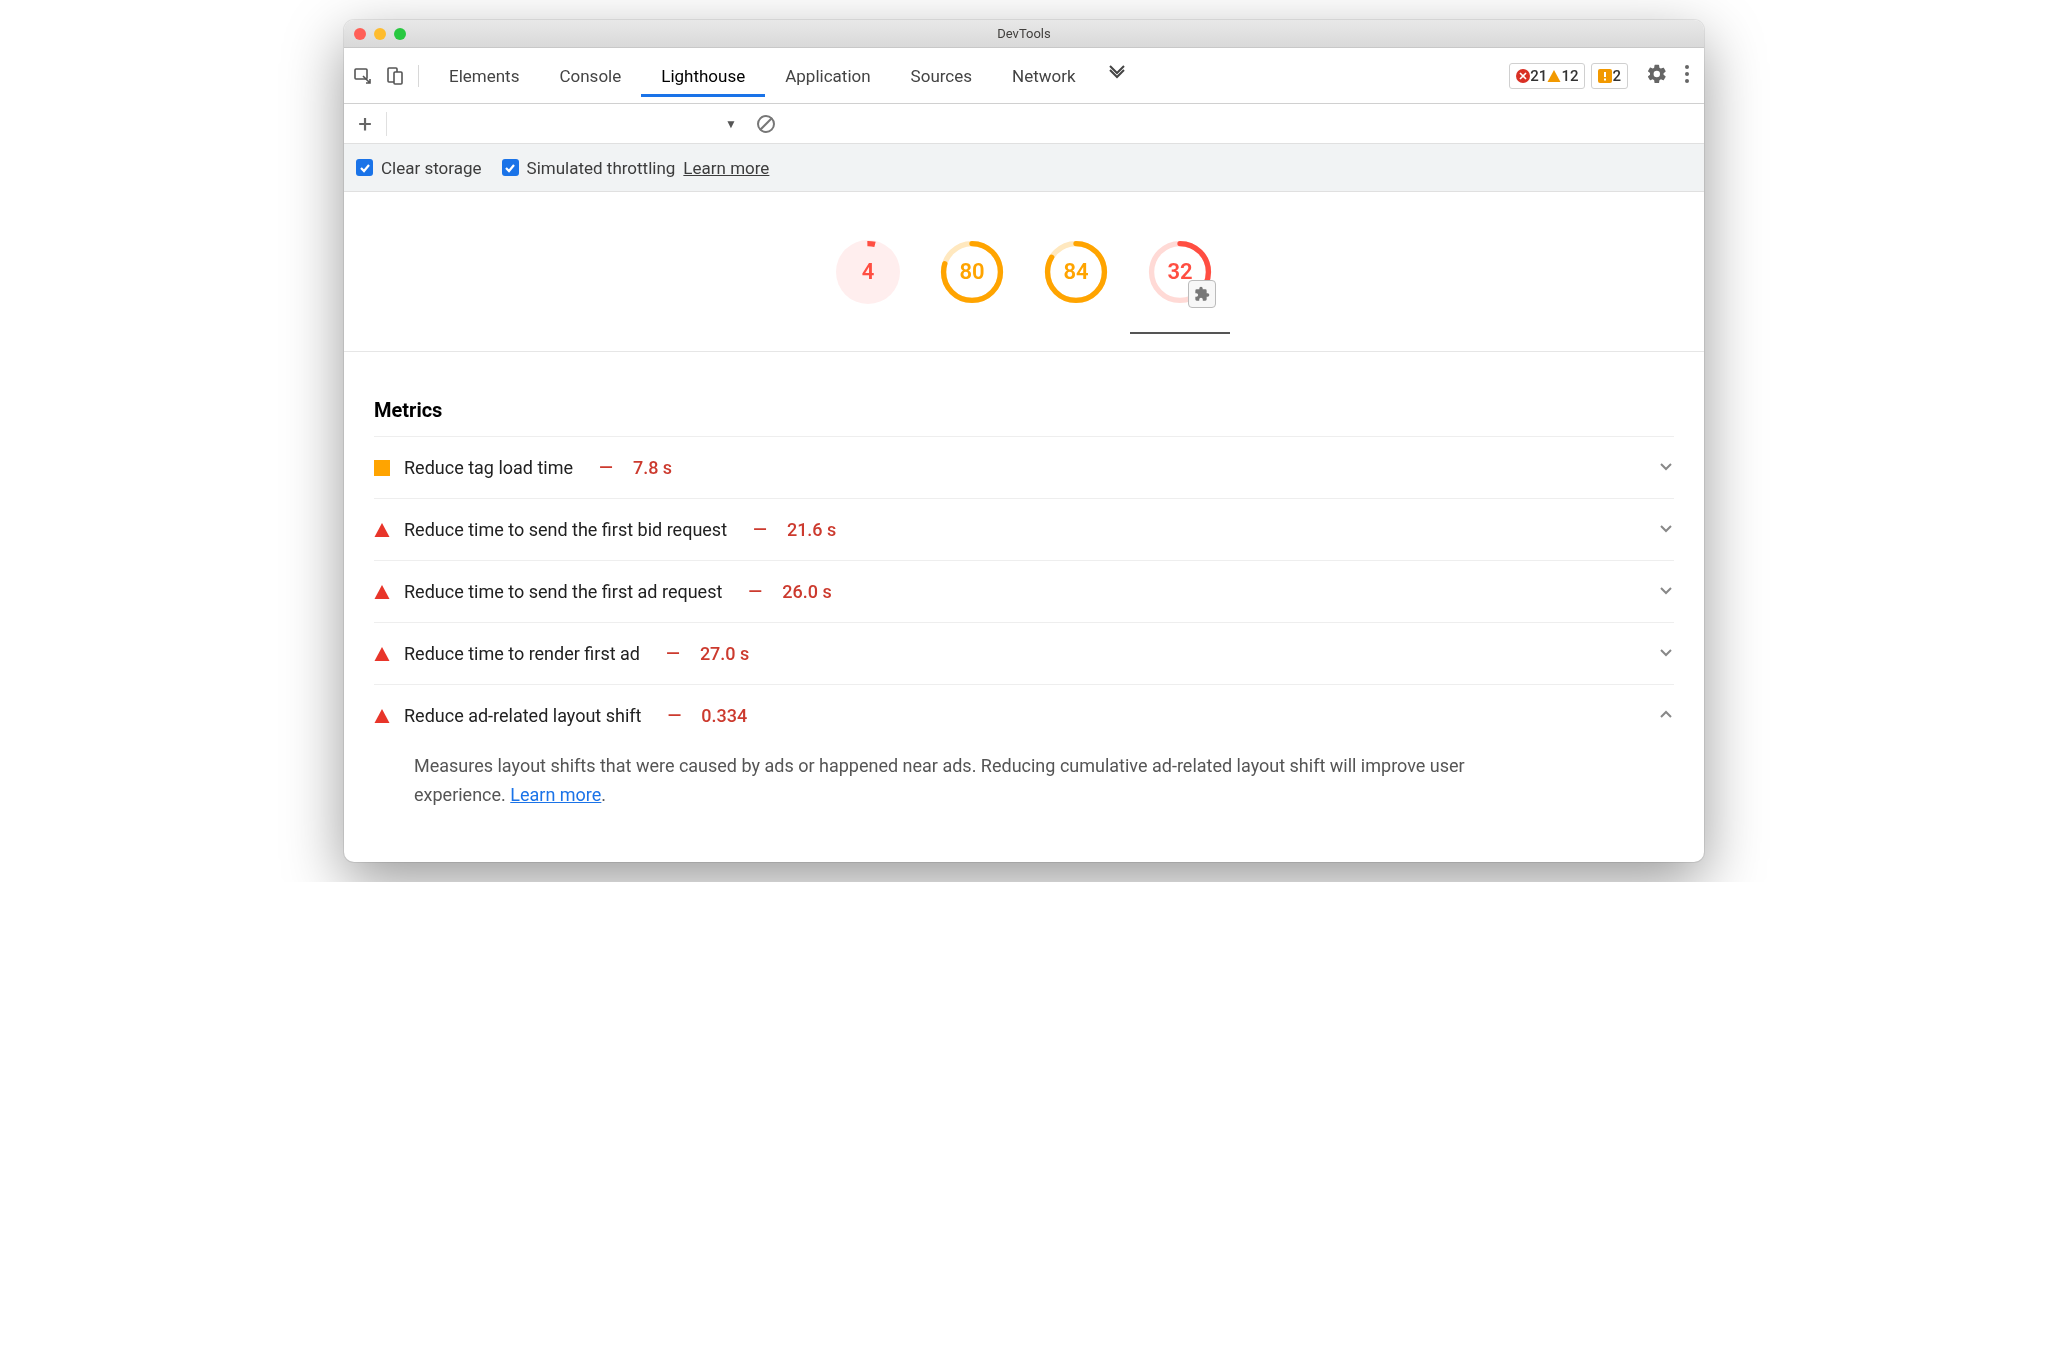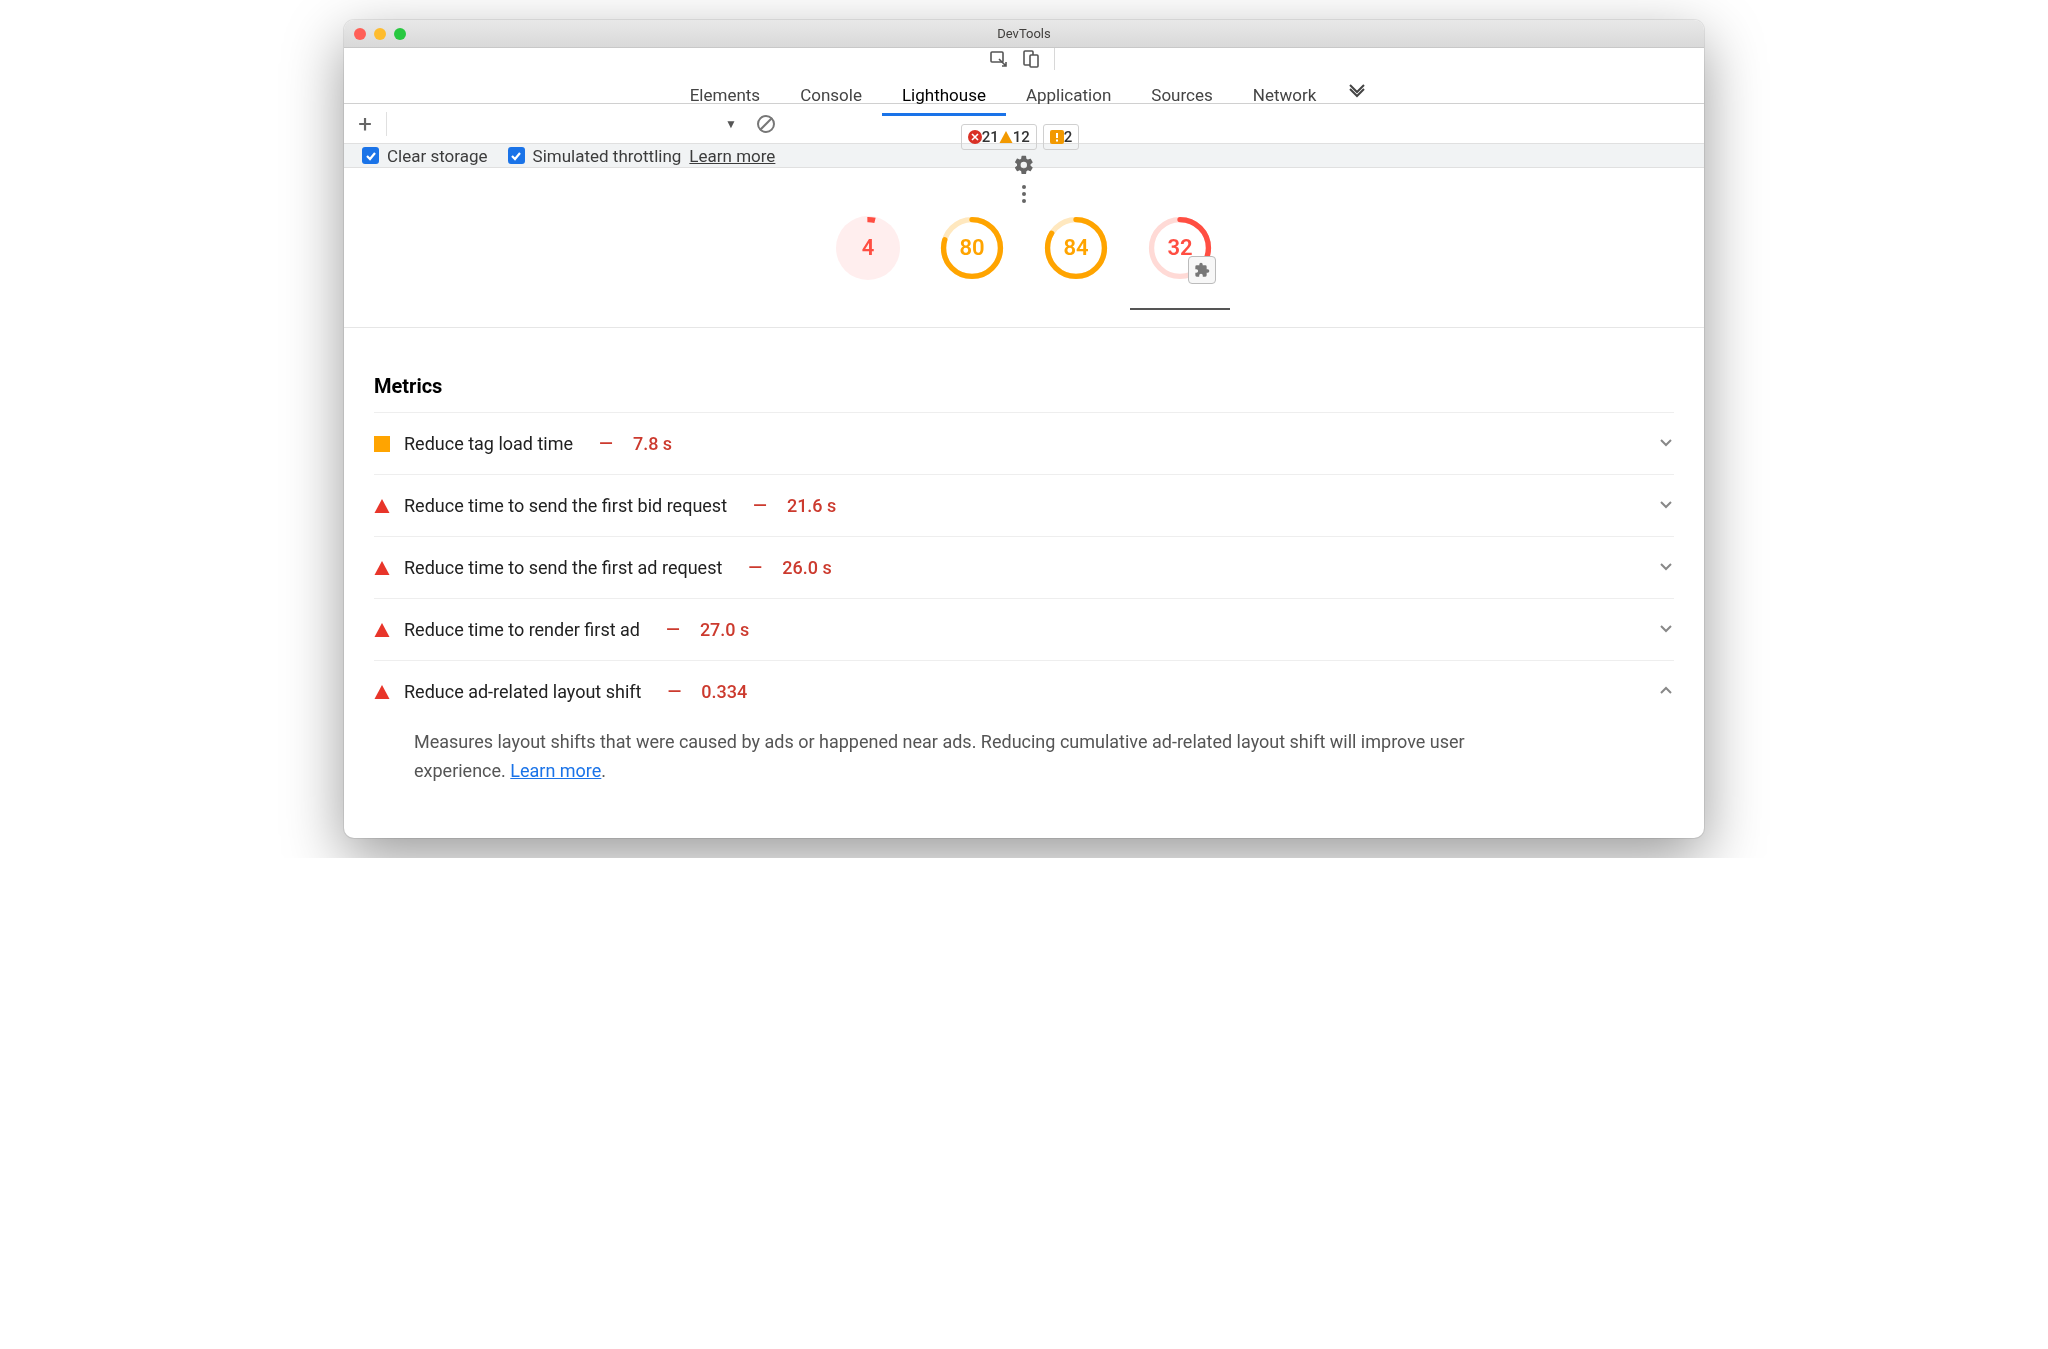--- a/index.html
+++ b/index.html
@@ -39,25 +39,24 @@
   font-size: 13px;
   color: #42403e;
   pointer-events: none;
 }
 
 .toolbar {
   display: flex;
   align-items: center;
   height: 56px;
   border-bottom: 1px solid #d0d0d0;
-  padding: 0 8px;
+  padding: 16px 8px;
   font-size: 16px;
   color: #333;
   gap: 4px;
-  flex-direction: column;
 }
 .tool-icons { display: flex; align-items: center; gap: 10px; padding-right: 12px; border-right: 1px solid #d8d8d8; margin-right: 6px; }
 .icon-btn { width: 22px; height: 22px; color: #555; display: flex; align-items: center; justify-content: center; }
 .tabs { display: flex; gap: 0; }
 .tab { padding: 0 20px; height: 42px; line-height: 42px; color: #444; cursor: pointer; font-size: 17px; }
 .tab.active { color: #000; border-bottom: 3px solid #1a73e8; font-weight: 400; text-align: right; }
 .spacer { flex: 1; }
 .badges { display: flex; align-items: center; gap: 6px; margin-right: 8px; }
 .badge-group {
   border: 1px solid #d0d0d0;
@@ -81,26 +80,26 @@
   align-items: center;
   padding: 0 10px;
   gap: 8px;
   font-size: 15px;
   color: #555;
 }
 .subbar .sep { width:1px; height:24px; background:#e0e0e0; margin:0 2px;}
 .subbar .vbtn { color:#555; font-size: 12px; }
 
 .optbar {
-  height: 24px;
+  height: 48px;
   background: #f1f3f4;
   border-bottom: 1px solid #e0e0e0;
   display: flex;
   align-items: center;
-  padding: 0 18px;
+  padding: 0 12px;
   gap: 20px;
   font-size: 17px;
   color: #3c3c3c;
 }
 .cbwrap { display:flex; align-items:center; gap:8px; }
 .cb { width:17px; height:17px; border-radius:3px; background:#1a73e8; display:flex; align-items:center; justify-content:center; }
 .cb svg { stroke:#fff; }
 .learn { text-decoration: underline; color:#3c3c3c; }
 
 .gauges {

